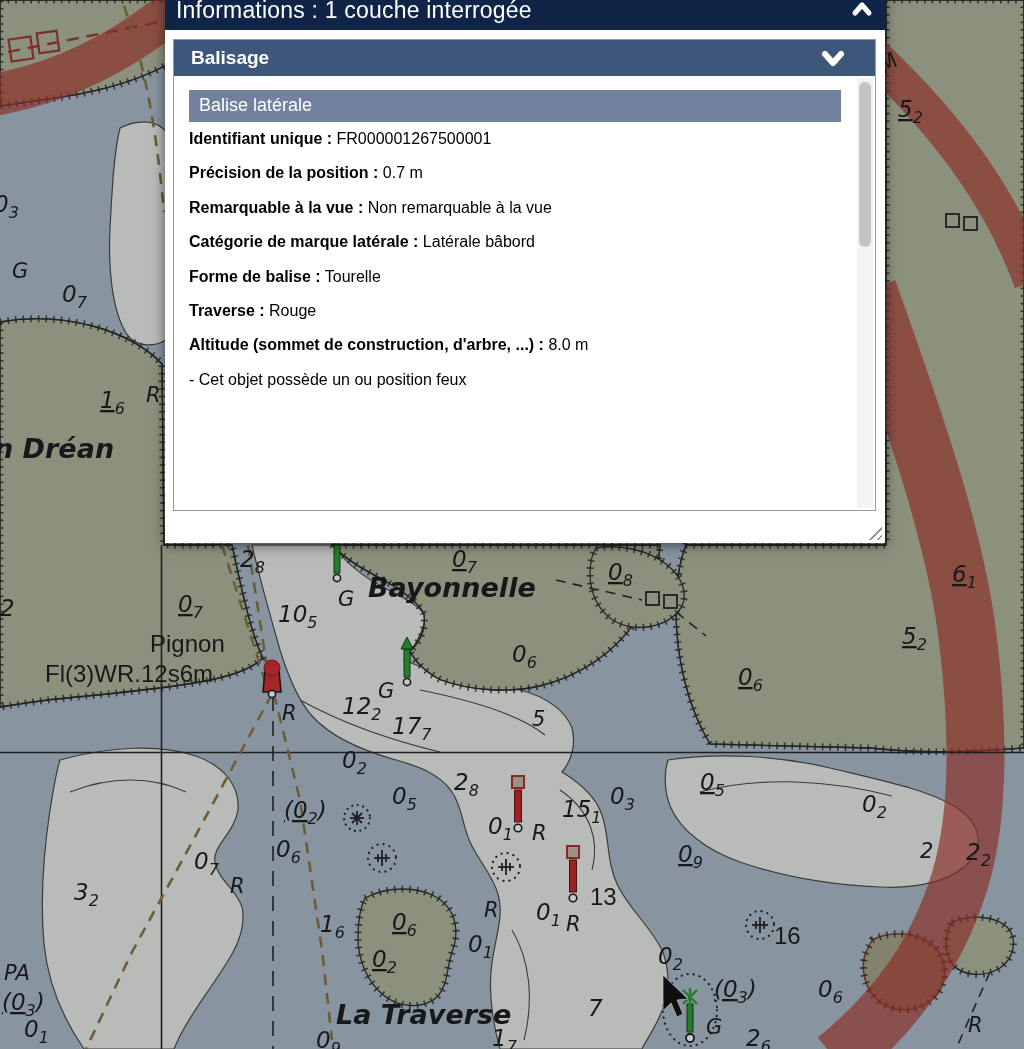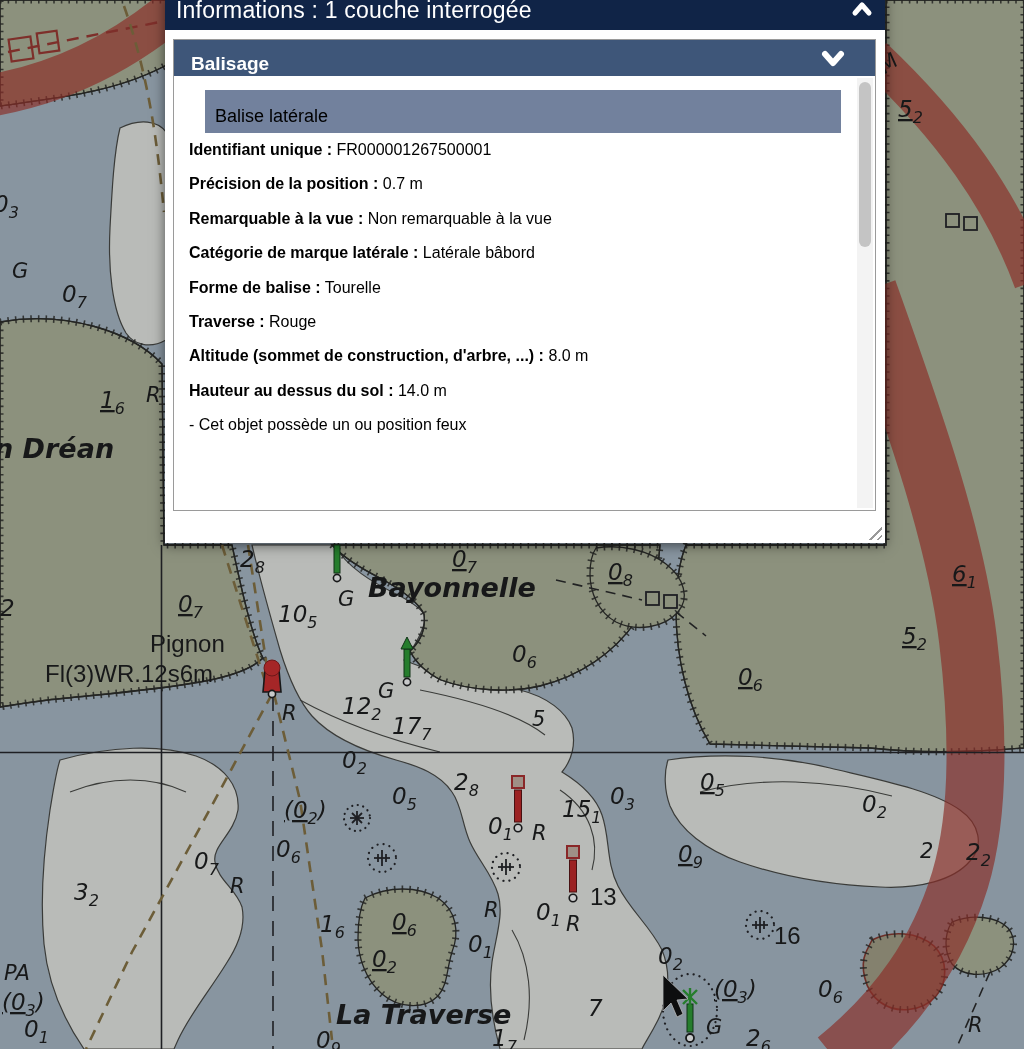--- a/index.html
+++ b/index.html
@@ -31,25 +31,25 @@
   #popup{position:absolute;left:165px;top:-8px;width:720px;height:551px;
          background:#ffffff;box-shadow:0 2px 12px rgba(0,0,0,.55);}
   #popup-titlebar{height:38px;background:#102447;color:#fff;position:relative;}
   #popup-title{position:absolute;left:11px;top:5px;font-size:23px;letter-spacing:.2px;}
   #popup-collapse{position:absolute;right:12px;top:6px;width:22px;height:22px;
          color:#fff;cursor:pointer;}
   #popup-collapse svg{display:block;}
   #popup-body{position:absolute;left:0;right:0;top:38px;bottom:0;background:#fff;padding:9px 9px 0 8px;box-sizing:border-box;}
   #section{border:1px solid #9a9a9a;height:472px;box-sizing:border-box;background:#fff;}
   #section-header{height:36px;background:#3e5679;color:#fff;position:relative;}
-  #section-title{position:absolute;left:17px;top:13px;font-size:19px;font-weight:bold;}
+  #section-title{position:absolute;left:17px;top:7px;font-size:19px;font-weight:bold;}
   #section-toggle{position:absolute;right:30px;top:8px;color:#fff;cursor:pointer;}
   #section-content{position:relative;height:434px;overflow:hidden;background:#fff;
                    padding:14px 34px 0 15px;box-sizing:border-box;}
-  #feature-title{background:#72819d;color:#000000;font-size:18px;padding:16px 10px 6px 10px;margin-left:16px;}
+  #feature-title{background:#72819d;color:#ffffff;font-size:18px;padding:5px 10px 6px 10px;}
   .attr-row{font-size:16px;line-height:34.4px;color:#000;white-space:nowrap;}
   .attr-row b{font-weight:bold;}
   #vscroll{position:absolute;top:2px;right:2px;bottom:2px;width:16px;background:#f3f3f3;}
   #vscroll-thumb{position:absolute;top:4px;left:2px;width:12px;height:165px;
                  background:#c4c4c4;border-radius:6px;cursor:pointer;}
   #resize-grip{position:absolute;right:3px;bottom:3px;width:15px;height:15px;cursor:nwse-resize;
        background:repeating-linear-gradient(135deg,transparent 0 2px,#9a9a9a 2px 3.5px,transparent 3.5px 5px);
        clip-path:polygon(100% 0,100% 100%,0 100%);}
 </style>
 </head>
@@ -299,21 +299,20 @@
         <div id="section-content">
           <div id="feature-title">Balise latérale</div>
           <div id="attribute-list">
               <div class="attr-row"><b>Identifiant unique :</b> FR000001267500001</div>
               <div class="attr-row"><b>Précision de la position :</b> 0.7 m</div>
               <div class="attr-row"><b>Remarquable à la vue :</b> Non remarquable à la vue</div>
               <div class="attr-row"><b>Catégorie de marque latérale :</b> Latérale bâbord</div>
               <div class="attr-row"><b>Forme de balise :</b> Tourelle</div>
               <div class="attr-row"><b>Traverse :</b> Rouge</div>
               <div class="attr-row"><b>Altitude (sommet de construction, d'arbre, ...) :</b> 8.0 m</div>
-              <div class="attr-row"><b>Hauteur au dessus du sol :</b> 14.0 m</div>
               <div class="attr-row">- Cet objet possède un ou position feux</div>
             </div>
           <div id="vscroll">
             <div id="vscroll-thumb"></div>
           </div>
         </div>
       </div>
     </div>
     <div id="resize-grip"></div>
   </div>

